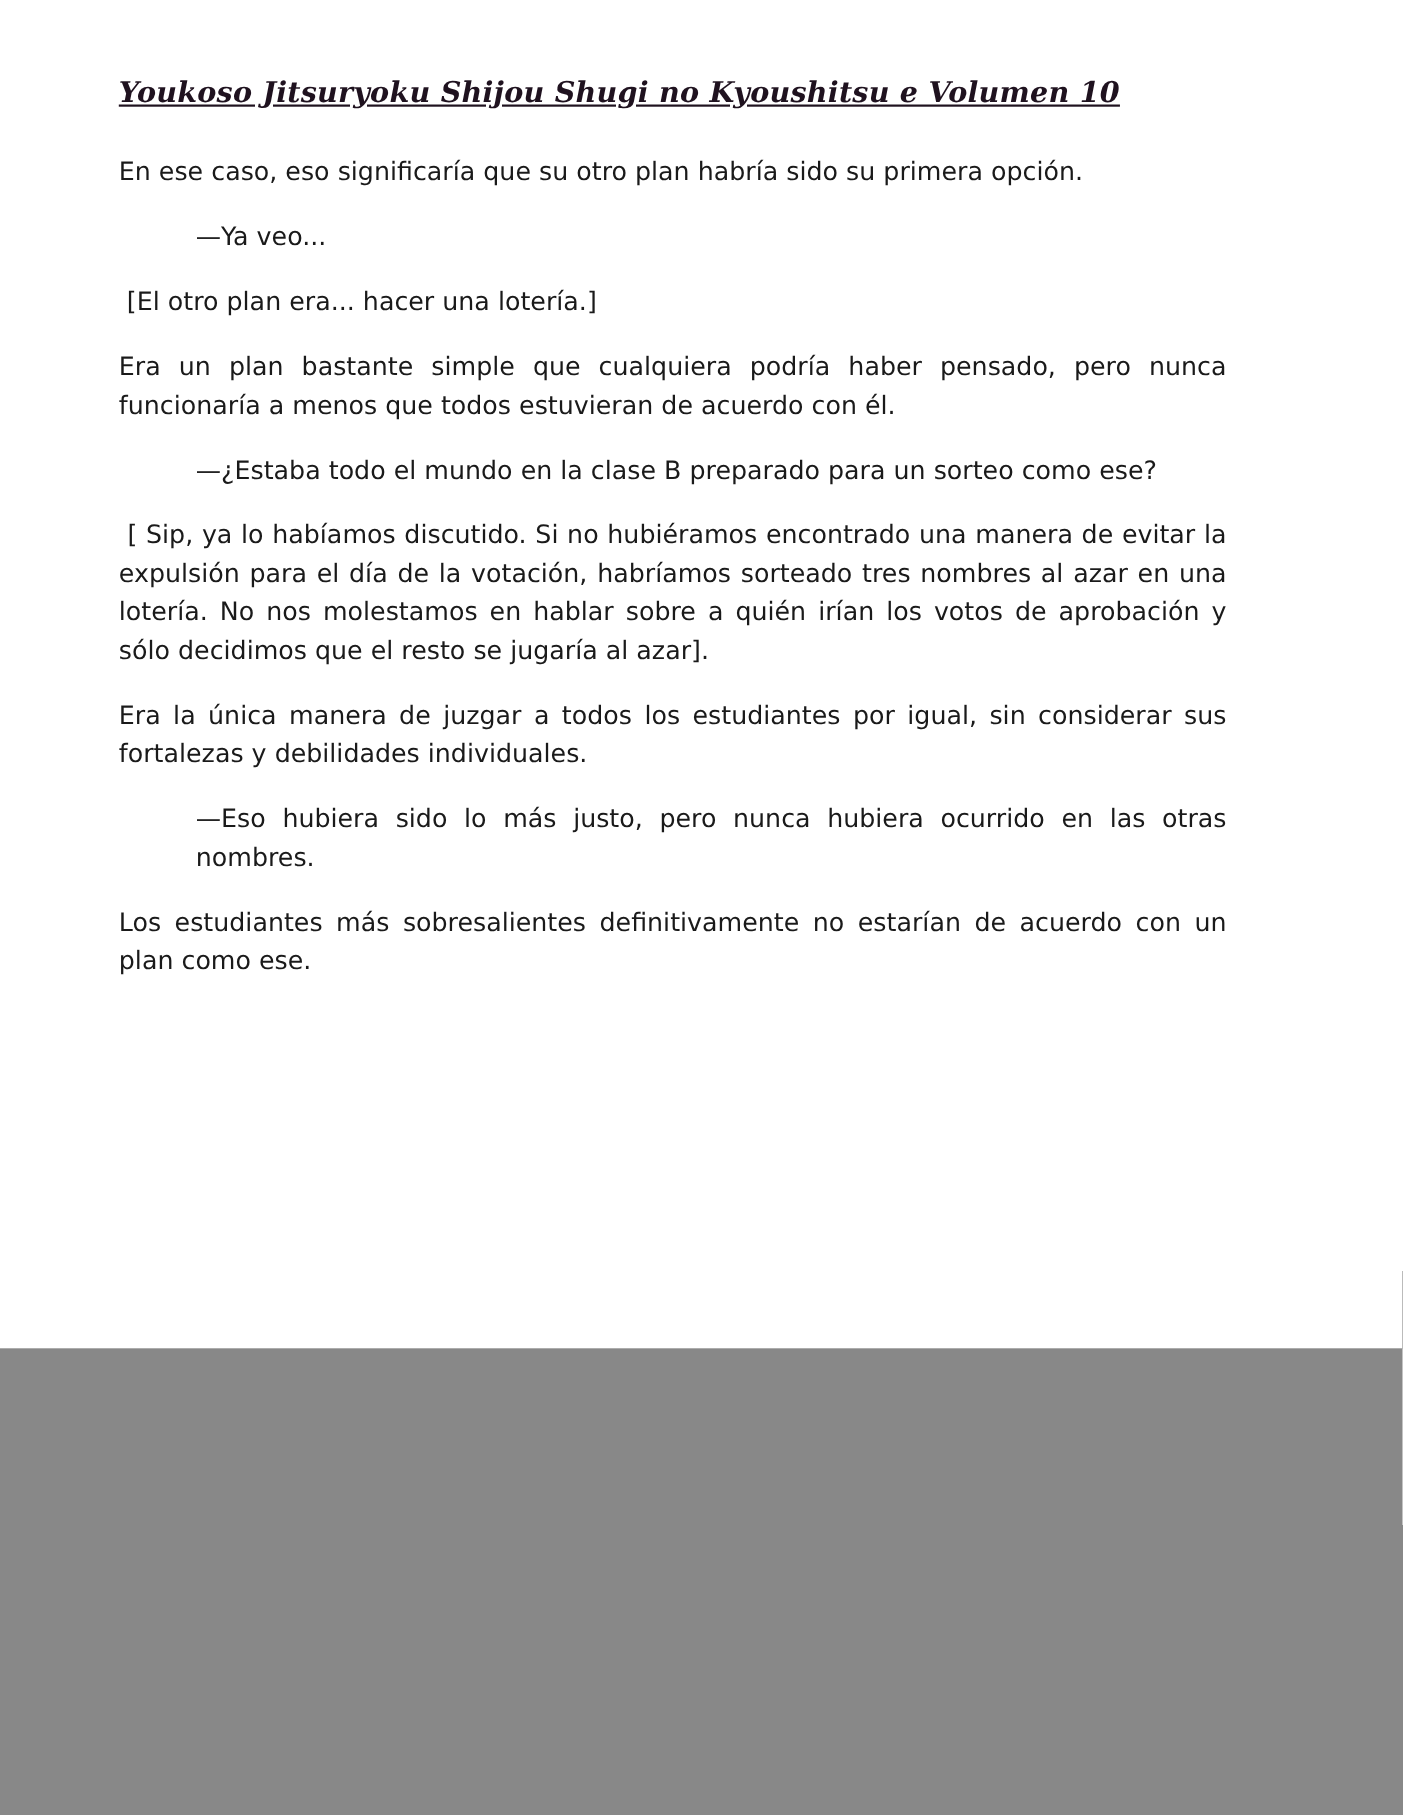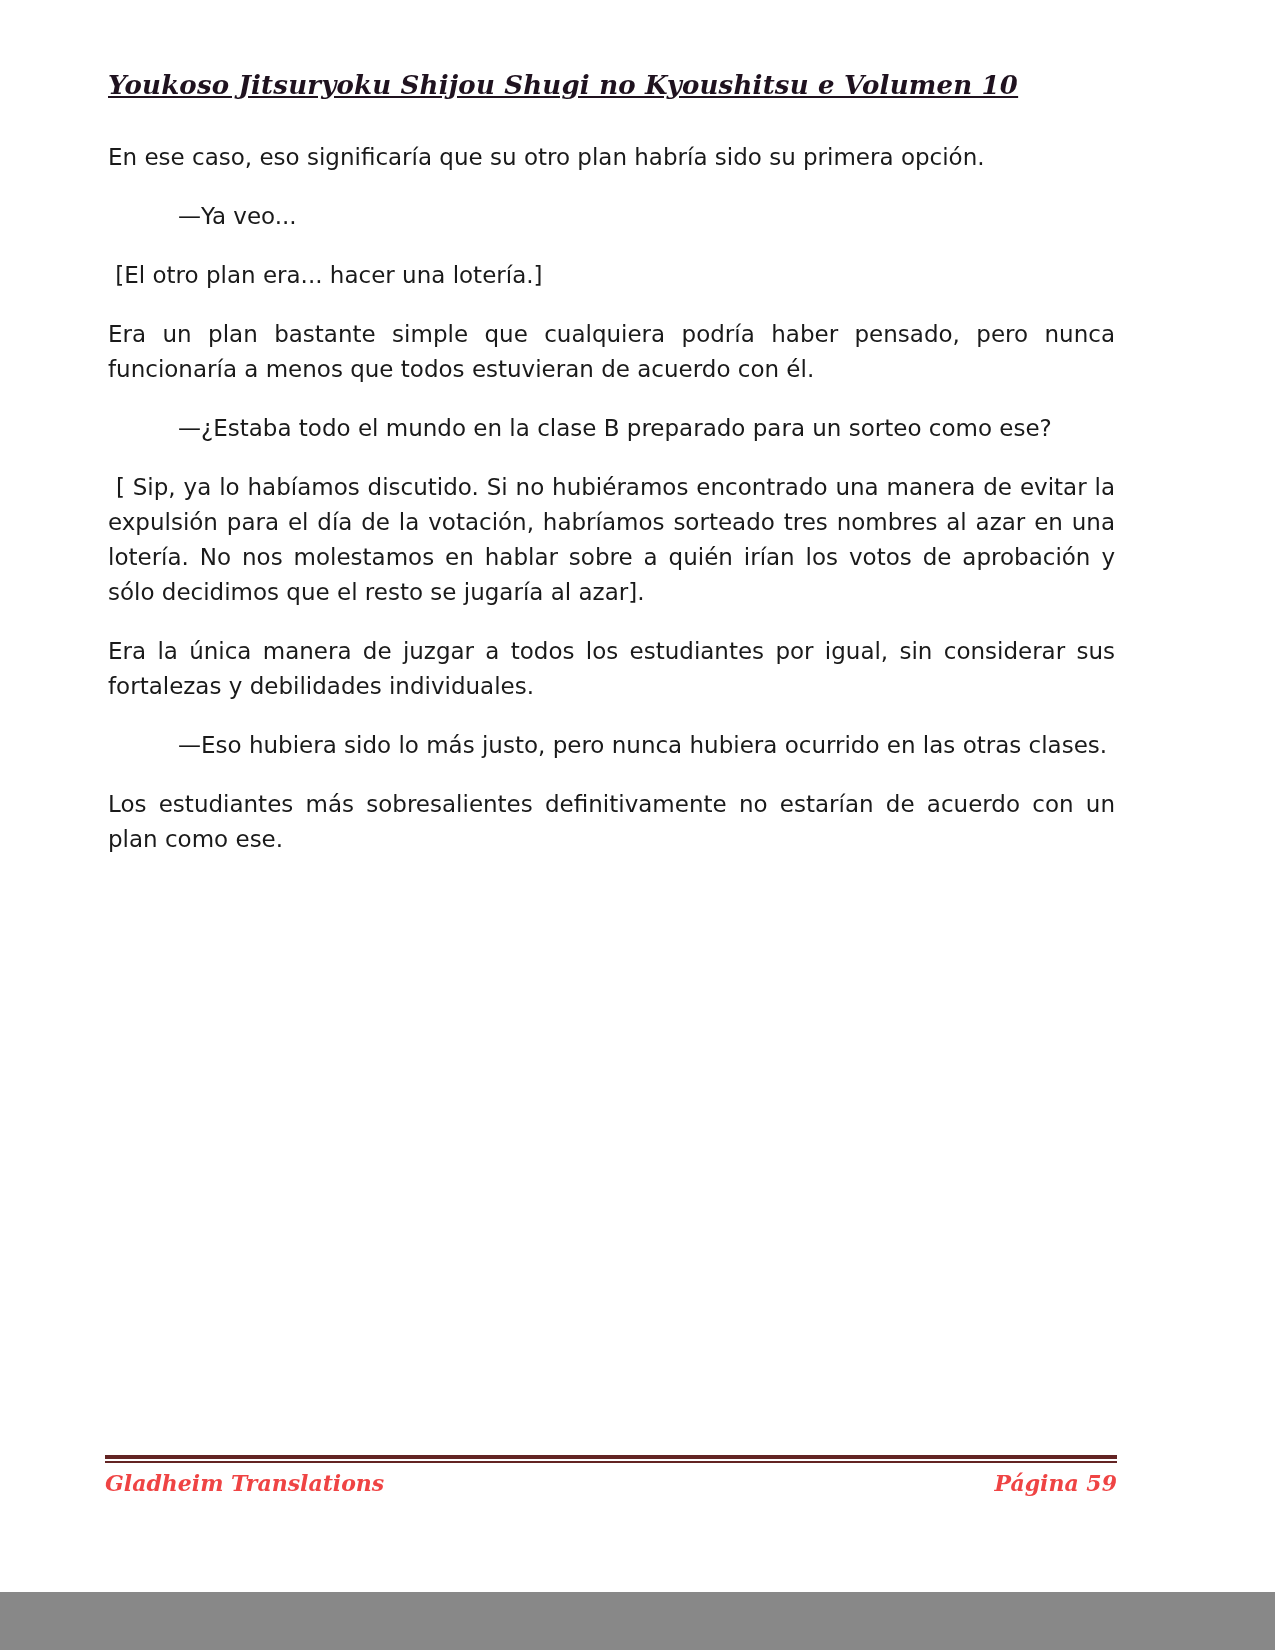--- a/index.html
+++ b/index.html
@@ -1,20 +1,20 @@
 <!DOCTYPE html>
 <html><head>
 <meta charset="utf-8">
 <style>
   * { margin: 0; padding: 0; box-sizing: border-box; }
   html, body { background: #888; }
   .page {
     position: relative;
     width: 1275px;
-    height: 1592px;
+    height: 1226px;
     margin: 0 auto;
     background: #ffffff;
     font-family: "DejaVu Sans", "Liberation Sans", sans-serif;
     color: #1a1a1a;
     overflow: hidden;
   }
   .header {
     position: absolute;
     top: 70px;
     left: 108px;
@@ -81,21 +81,21 @@
   </div>
 
   <div class="body-area" id="paragraphs-container">
       <p class="para">En ese caso, eso significaría que su otro plan habría sido su primera opción.</p>
       <p class="para indent">—Ya veo...</p>
       <p class="para">&nbsp;[El otro plan era... hacer una lotería.]</p>
       <p class="para">Era un plan bastante simple que cualquiera podría haber pensado, pero nunca funcionaría a menos que todos estuvieran de acuerdo con él.</p>
       <p class="para indent">—¿Estaba todo el mundo en la clase B preparado para un sorteo como ese?</p>
       <p class="para">&nbsp;[ Sip, ya lo habíamos discutido. Si no hubiéramos encontrado una manera de evitar la expulsión para el día de la votación, habríamos sorteado tres nombres al azar en una lotería. No nos molestamos en hablar sobre a quién irían los votos de aprobación y sólo decidimos que el resto se jugaría al azar].</p>
       <p class="para">Era la única manera de juzgar a todos los estudiantes por igual, sin considerar sus fortalezas y debilidades individuales.</p>
-      <p class="para indent">—Eso hubiera sido lo más justo, pero nunca hubiera ocurrido en las otras clases.</p>
+      <p class="para indent">—Eso hubiera sido lo más justo, pero nunca hubiera ocurrido en las otras nombres.</p>
       <p class="para">Los estudiantes más sobresalientes definitivamente no estarían de acuerdo con un plan como ese.</p>
     </div>
 
   <div class="footer">
     <div class="rule-thick"></div>
     <div class="rule-thin"></div>
     <div class="footer-row">
       <span>Gladheim Translations</span>
       <span>Página 59</span>
     </div>

